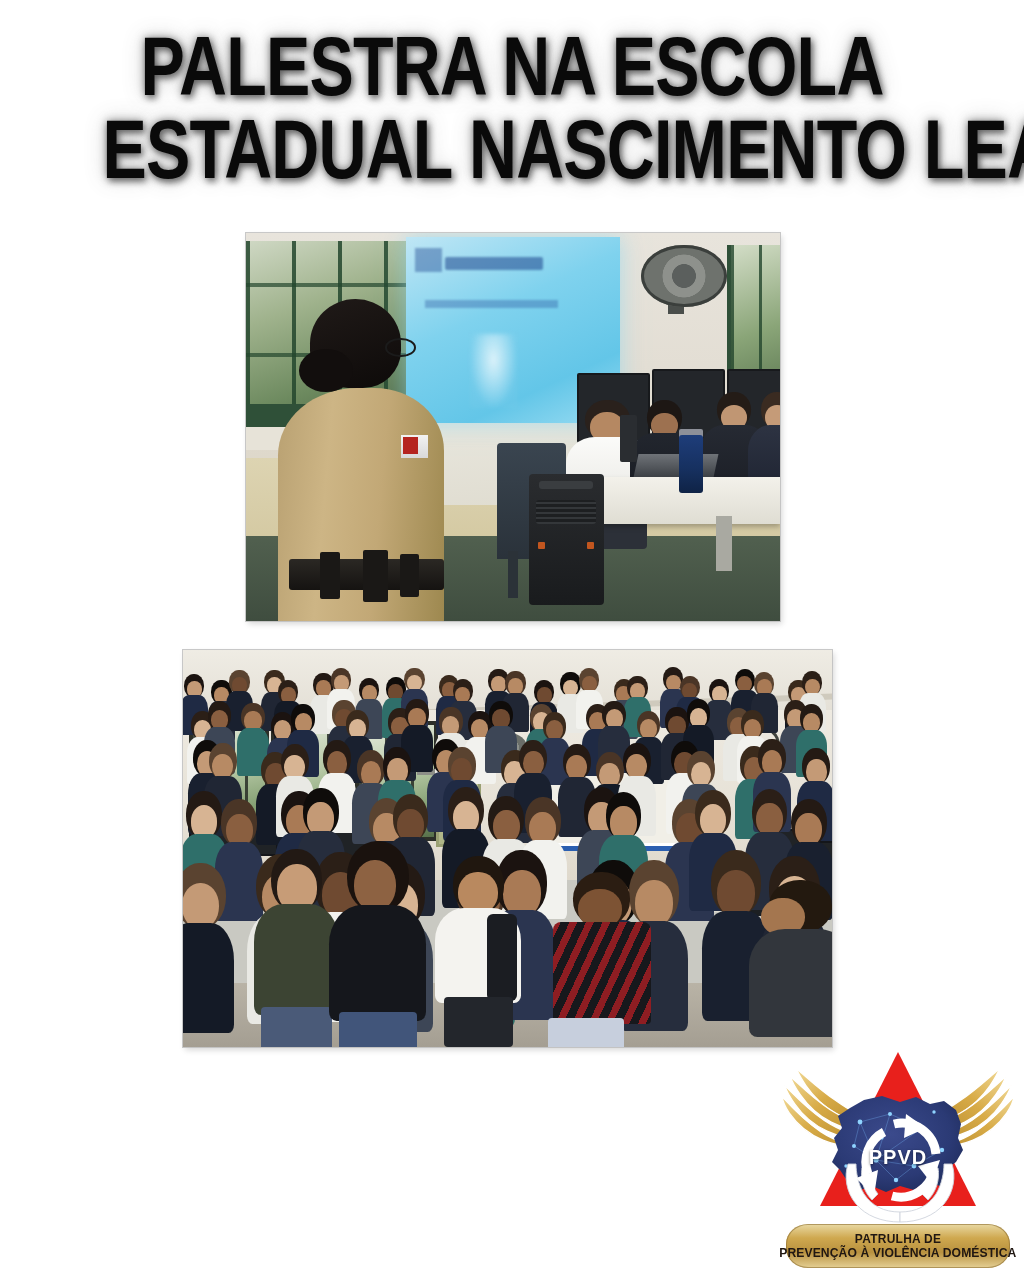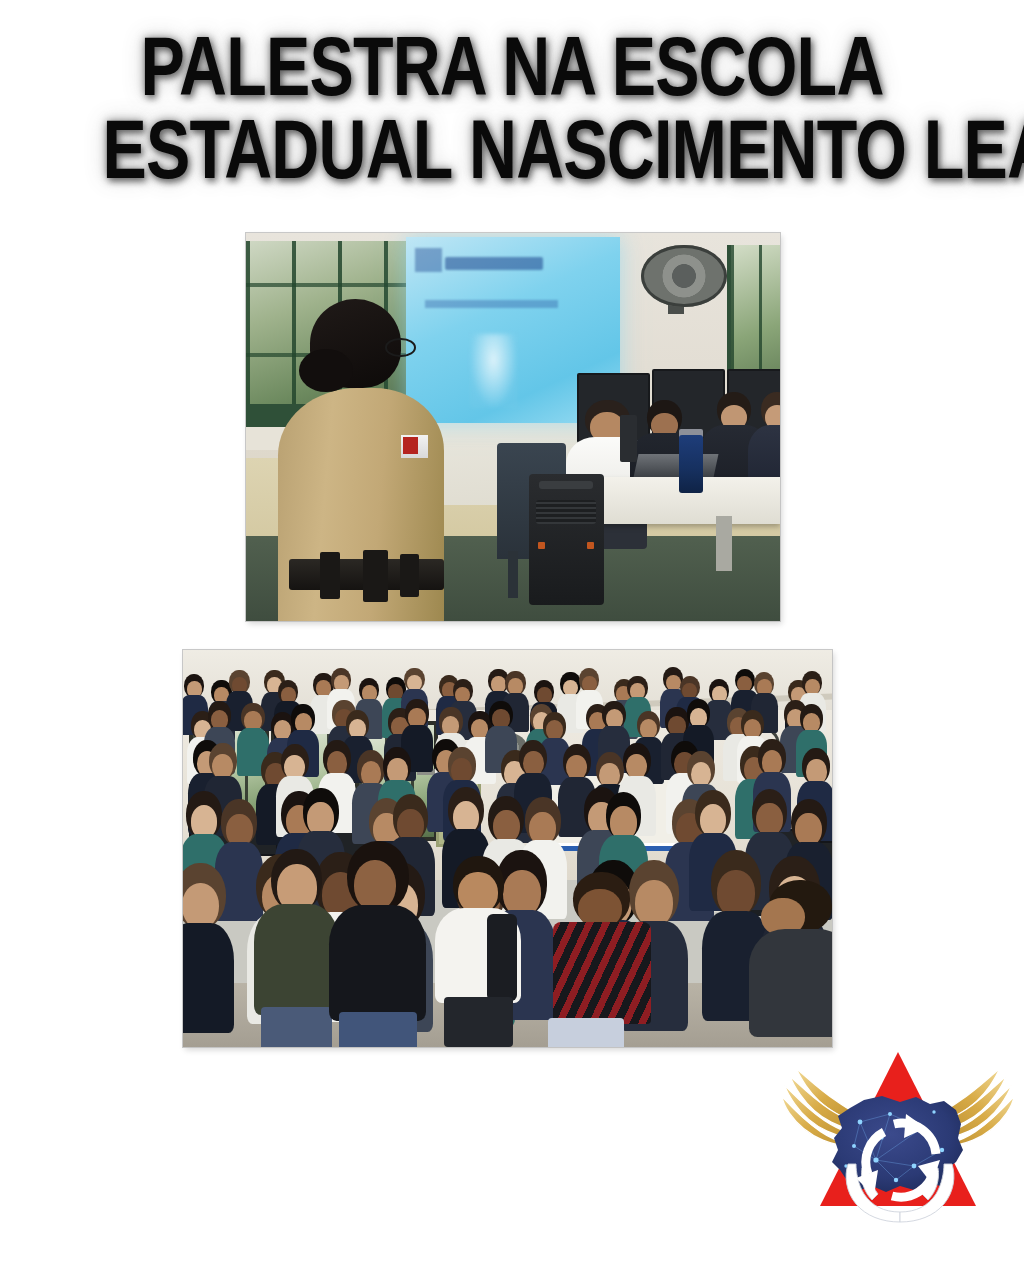--- a/index.html
+++ b/index.html
@@ -961,14 +961,19 @@
         <path d="M86 62 A34 34 0 0 1 44 88"></path>
       </g>
       <g fill="#ffffff">
         <polygon points="58,6 78,20 56,30"></polygon>
         <polygon points="92,52 84,76 70,58"></polygon>
         <polygon points="26,88 8,70 30,62"></polygon>
       </g>
     </svg>
   </div>
 
-
+  <div class="logo-ppvd">PPVD</div>
+
+  <div class="logo-banner">
+    <div class="logo-banner-l1">PATRULHA DE</div>
+    <div class="logo-banner-l2">PREVENÇÃO À VIOLÊNCIA DOMÉSTICA</div>
+  </div>
 </div>
 
 </body></html>

